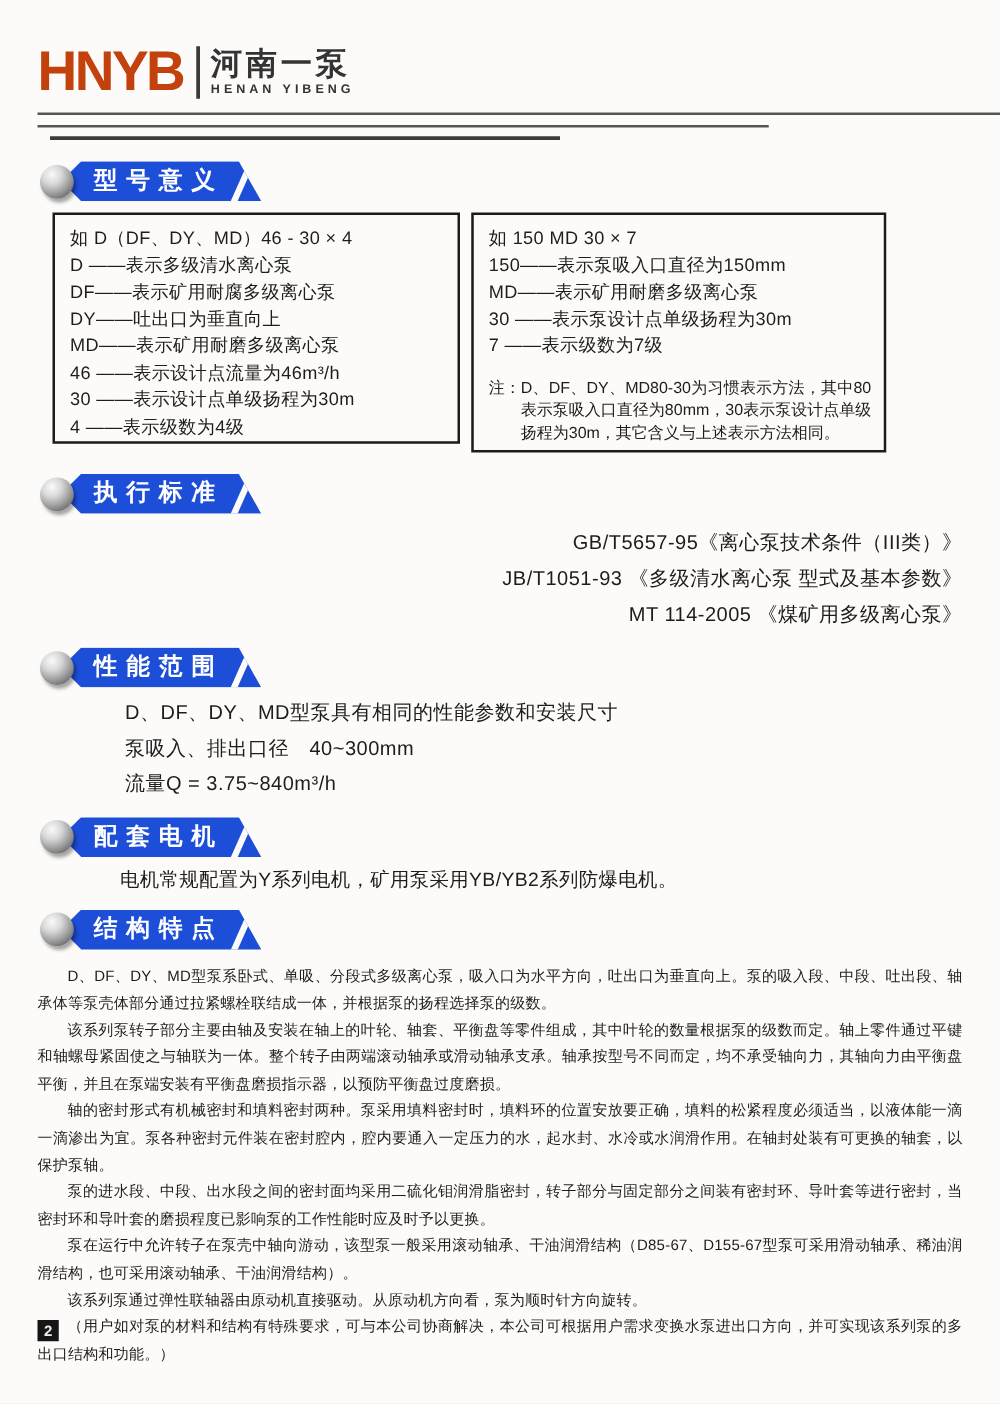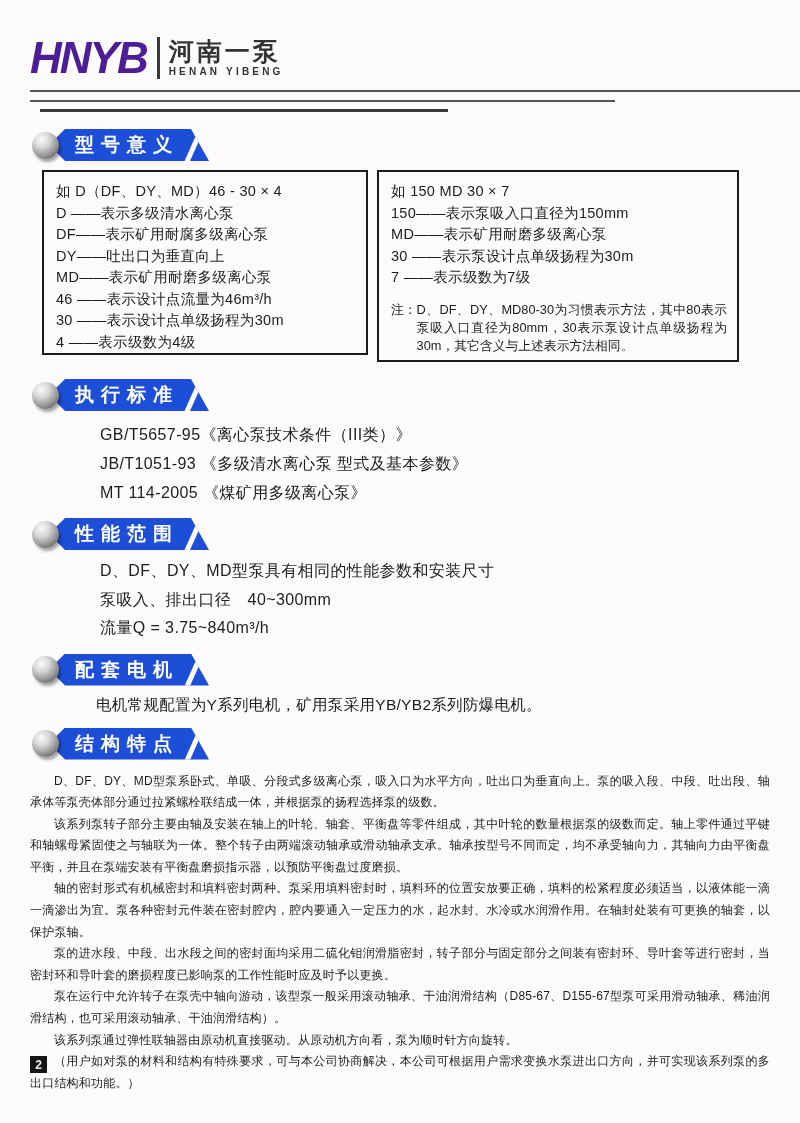--- a/index.html
+++ b/index.html
@@ -5,21 +5,21 @@
   html,body{margin:0;padding:0;}
   body{background:#e8e8e8;font-family:"Liberation Sans","DejaVu Sans",sans-serif;}
   .page{
     position:relative;width:800px;height:1123px;margin:0 auto;
     background:#fcfbf9;color:#1d1d1d;overflow:hidden;
   }
   
   .header{padding:36px 0 0 30px;}
   .logo-row{display:flex;align-items:center;}
   .logo-acronym{
-    font-size:44px;font-weight:bold;font-style:italic;color:#4c1d95;
+    font-size:44px;font-weight:bold;color:#c2410c;
     letter-spacing:-2px;line-height:44px;transform:scaleY(1.02);
   }
   .logo-divider{width:3px;height:42px;background:#3a3a3a;margin:0 9px 0 10px;}
   .logo-names{display:flex;flex-direction:column;justify-content:center;}
   .logo-cn{font-size:25px;font-weight:bold;color:#333;letter-spacing:3px;line-height:27px;}
   .logo-en{font-size:10px;font-weight:bold;color:#333;letter-spacing:3.2px;line-height:13px;}
   .rules{margin-top:10px;}
   .rule1{height:2px;background:#555;width:100%;}
   .rule2{height:2px;background:#555;width:76%;margin-top:8px;}
   .rule3{height:3px;background:#3a3a3a;width:53%;margin-top:7px;margin-left:10px;}
@@ -38,27 +38,27 @@
     clip-path:polygon(0 50%, 16px 0, calc(100% - 18px) 0, 100% 100%, 16px 100%);
   }
   .banner::after{
     content:"";position:absolute;right:13px;top:-4px;width:5px;height:44px;
     background:#fcfbf9;transform:rotate(24deg);
   }
   
   .boxes-row{display:flex;margin:8px 30px 0 42px;gap:9px;}
   .model-box{border:2px solid #1b1b1b;background:transparent;padding:9px 10px 10px 12px;box-sizing:border-box;}
   .model-box.left{width:326px;height:185px;}
-  .model-box.right{width:362px;height:192px;}
+  .model-box.right{width:332px;height:192px;}
   .box-line{font-size:14.5px;line-height:21.5px;white-space:nowrap;letter-spacing:.3px;}
   .note-row{display:flex;margin-top:12px;font-size:12.8px;line-height:18px;}
   .note-label{flex:0 0 auto;white-space:nowrap;}
   .note-text{flex:1 1 auto;text-align:justify;}
   
-  .std-lines{margin:8px 30px 0 100px;}
+  .std-lines{margin:8px 30px 0 100px;text-align:right;}
   .std-line{font-size:16px;line-height:29px;letter-spacing:.4px;}
   .perf-lines{margin:6px 30px 0 100px;}
   .perf-line{font-size:16px;line-height:28.5px;letter-spacing:.4px;}
   .motor-line{margin:6px 30px 0 96px;font-size:15.5px;line-height:24px;letter-spacing:.3px;}
   
   .paras{margin:10px 30px 0 30px;}
   .paras p{
     margin:0;font-size:12px;line-height:21.6px;
     text-align:justify;text-indent:2em;letter-spacing:.2px;
   }

